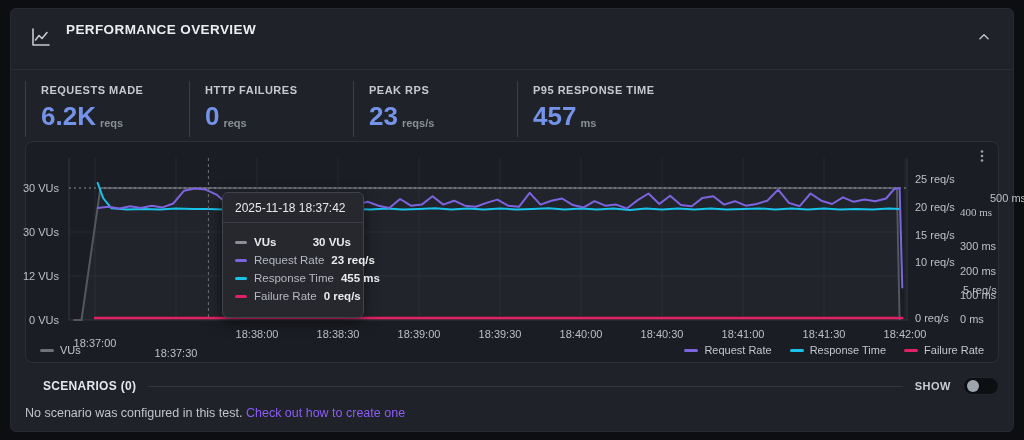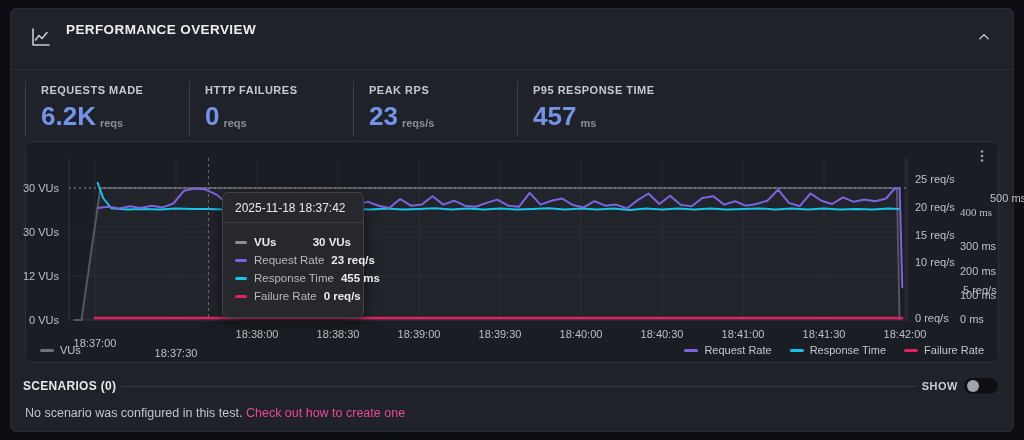--- a/index.html
+++ b/index.html
@@ -46,28 +46,28 @@
   
   .chart-tooltip{position:absolute;left:196px;top:50px;width:140px;background:#26282E;border:1px solid #40434B;border-radius:6px;box-shadow:0 4px 14px rgba(0,0,0,.55);z-index:5;}
   .tt-title{padding:8px 12px 7px;font-size:12px;font-weight:400;color:#E8EAEC;border-bottom:1px solid #393D45;}
   .tt-rows{padding:7px 12px 9px;}
   .tt-row{display:flex;align-items:center;gap:7px;margin:6px 0;font-size:11.5px;}
   .tt-dash{width:12px;height:3px;border-radius:1.5px;flex:0 0 auto;}
   .tt-label{color:#B5B8BE;flex:1 1 auto;white-space:nowrap;}
   .tt-value{font-weight:700;color:#E9EAED;white-space:nowrap;}
   .tt-row.bold .tt-label{color:#E9EAED;font-weight:700;}
   
-  .scenarios-header{position:absolute;top:368px;left:12px;right:14px;display:flex;align-items:center;gap:5px;}
+  .scenarios-header{position:absolute;top:368px;left:32px;right:14px;display:flex;align-items:center;gap:12px;}
   .scen-title{font-size:12px;font-weight:800;letter-spacing:.3px;color:#E6E7EA;white-space:nowrap;}
   .scen-rule{flex:1 1 auto;height:1px;background:#34373E;}
   .show-label{font-size:11px;font-weight:700;letter-spacing:.5px;color:#C9CCD1;}
   .toggle{position:relative;width:36px;height:18px;border-radius:9px;background:#0D0F13;border:1px solid #23262C;box-sizing:border-box;cursor:pointer;flex:0 0 auto;}
   .toggle-knob{position:absolute;left:3px;top:2px;width:12px;height:12px;border-radius:50%;background:#A0A5AD;}
   .scenarios-note{position:absolute;top:397px;left:14px;font-size:12.5px;color:#C1C4C9;}
-  .scenarios-note a{color:#ec4899;text-decoration:none;cursor:pointer;}
+  .scenarios-note a{color:#8b5cf6;text-decoration:none;cursor:pointer;}
 </style>
 </head>
 <body>
 
 <div class="card">
 
   <div class="card-header">
     <span class="hdr-icon">
       <svg width="24" height="24" viewBox="0 0 24 24" fill="none" stroke="currentColor" stroke-width="1.6" stroke-linecap="round" stroke-linejoin="round">
         <path d="M4 4 L4 20 L20 20"></path>

